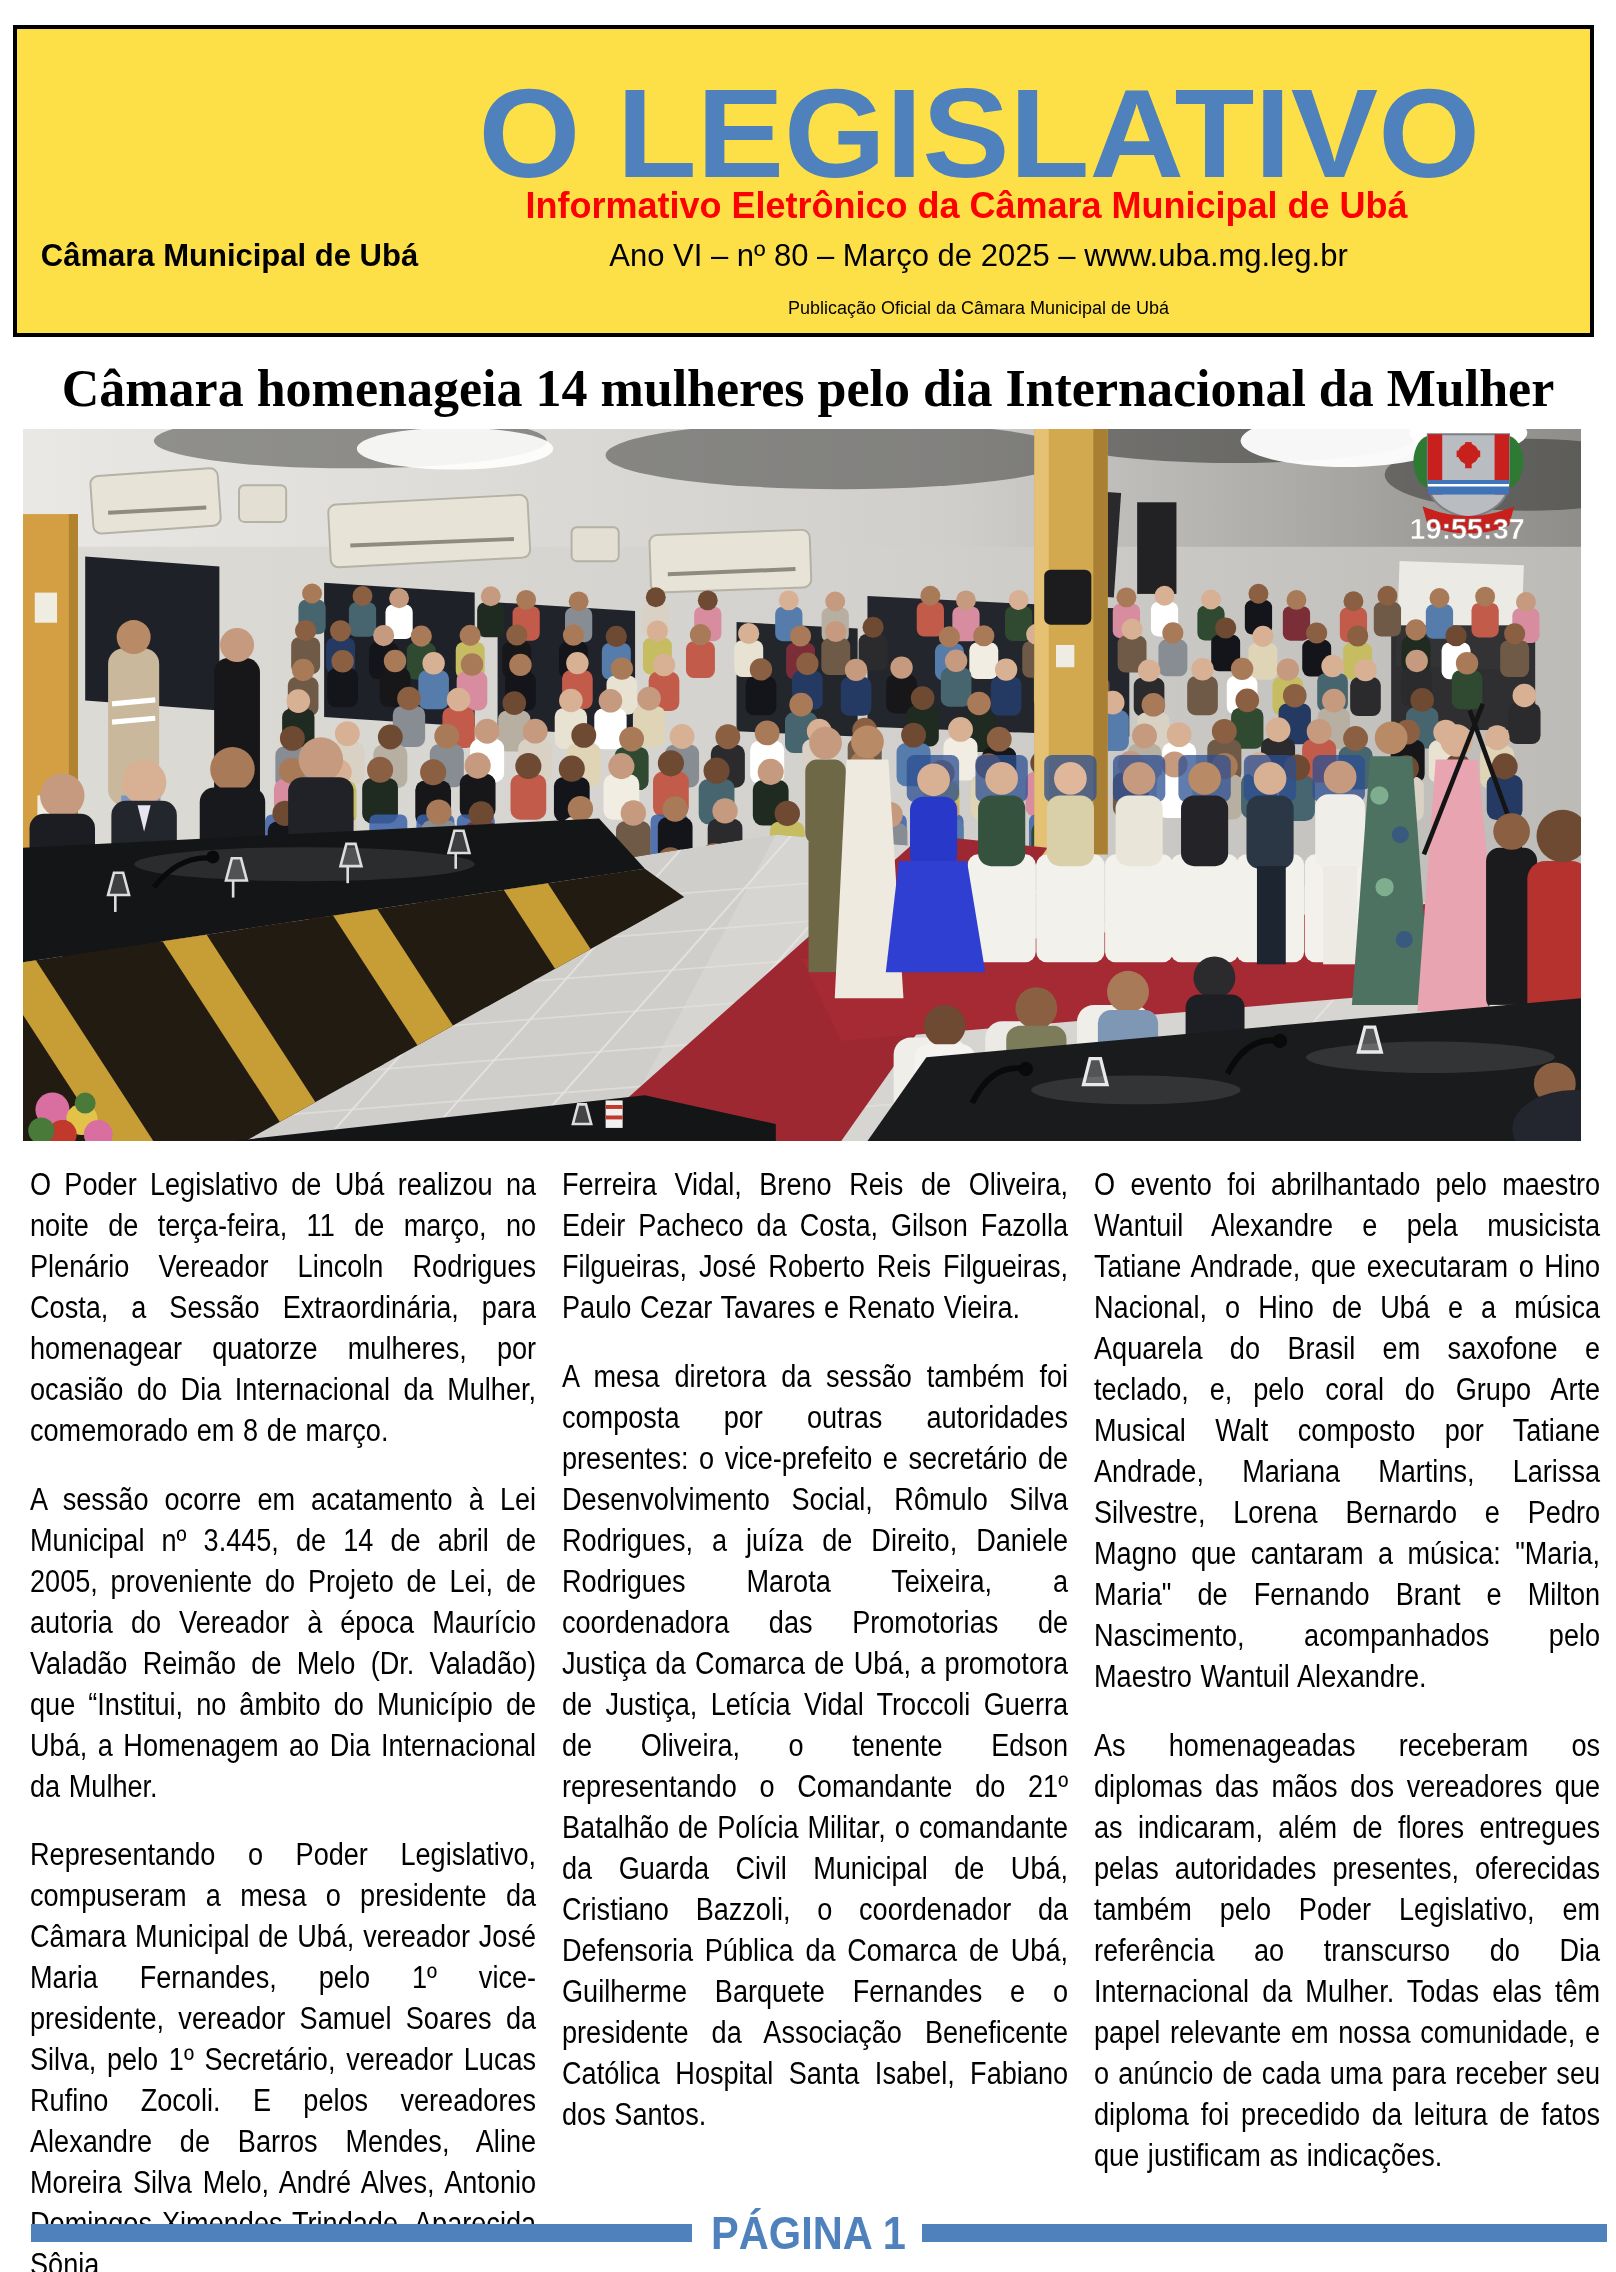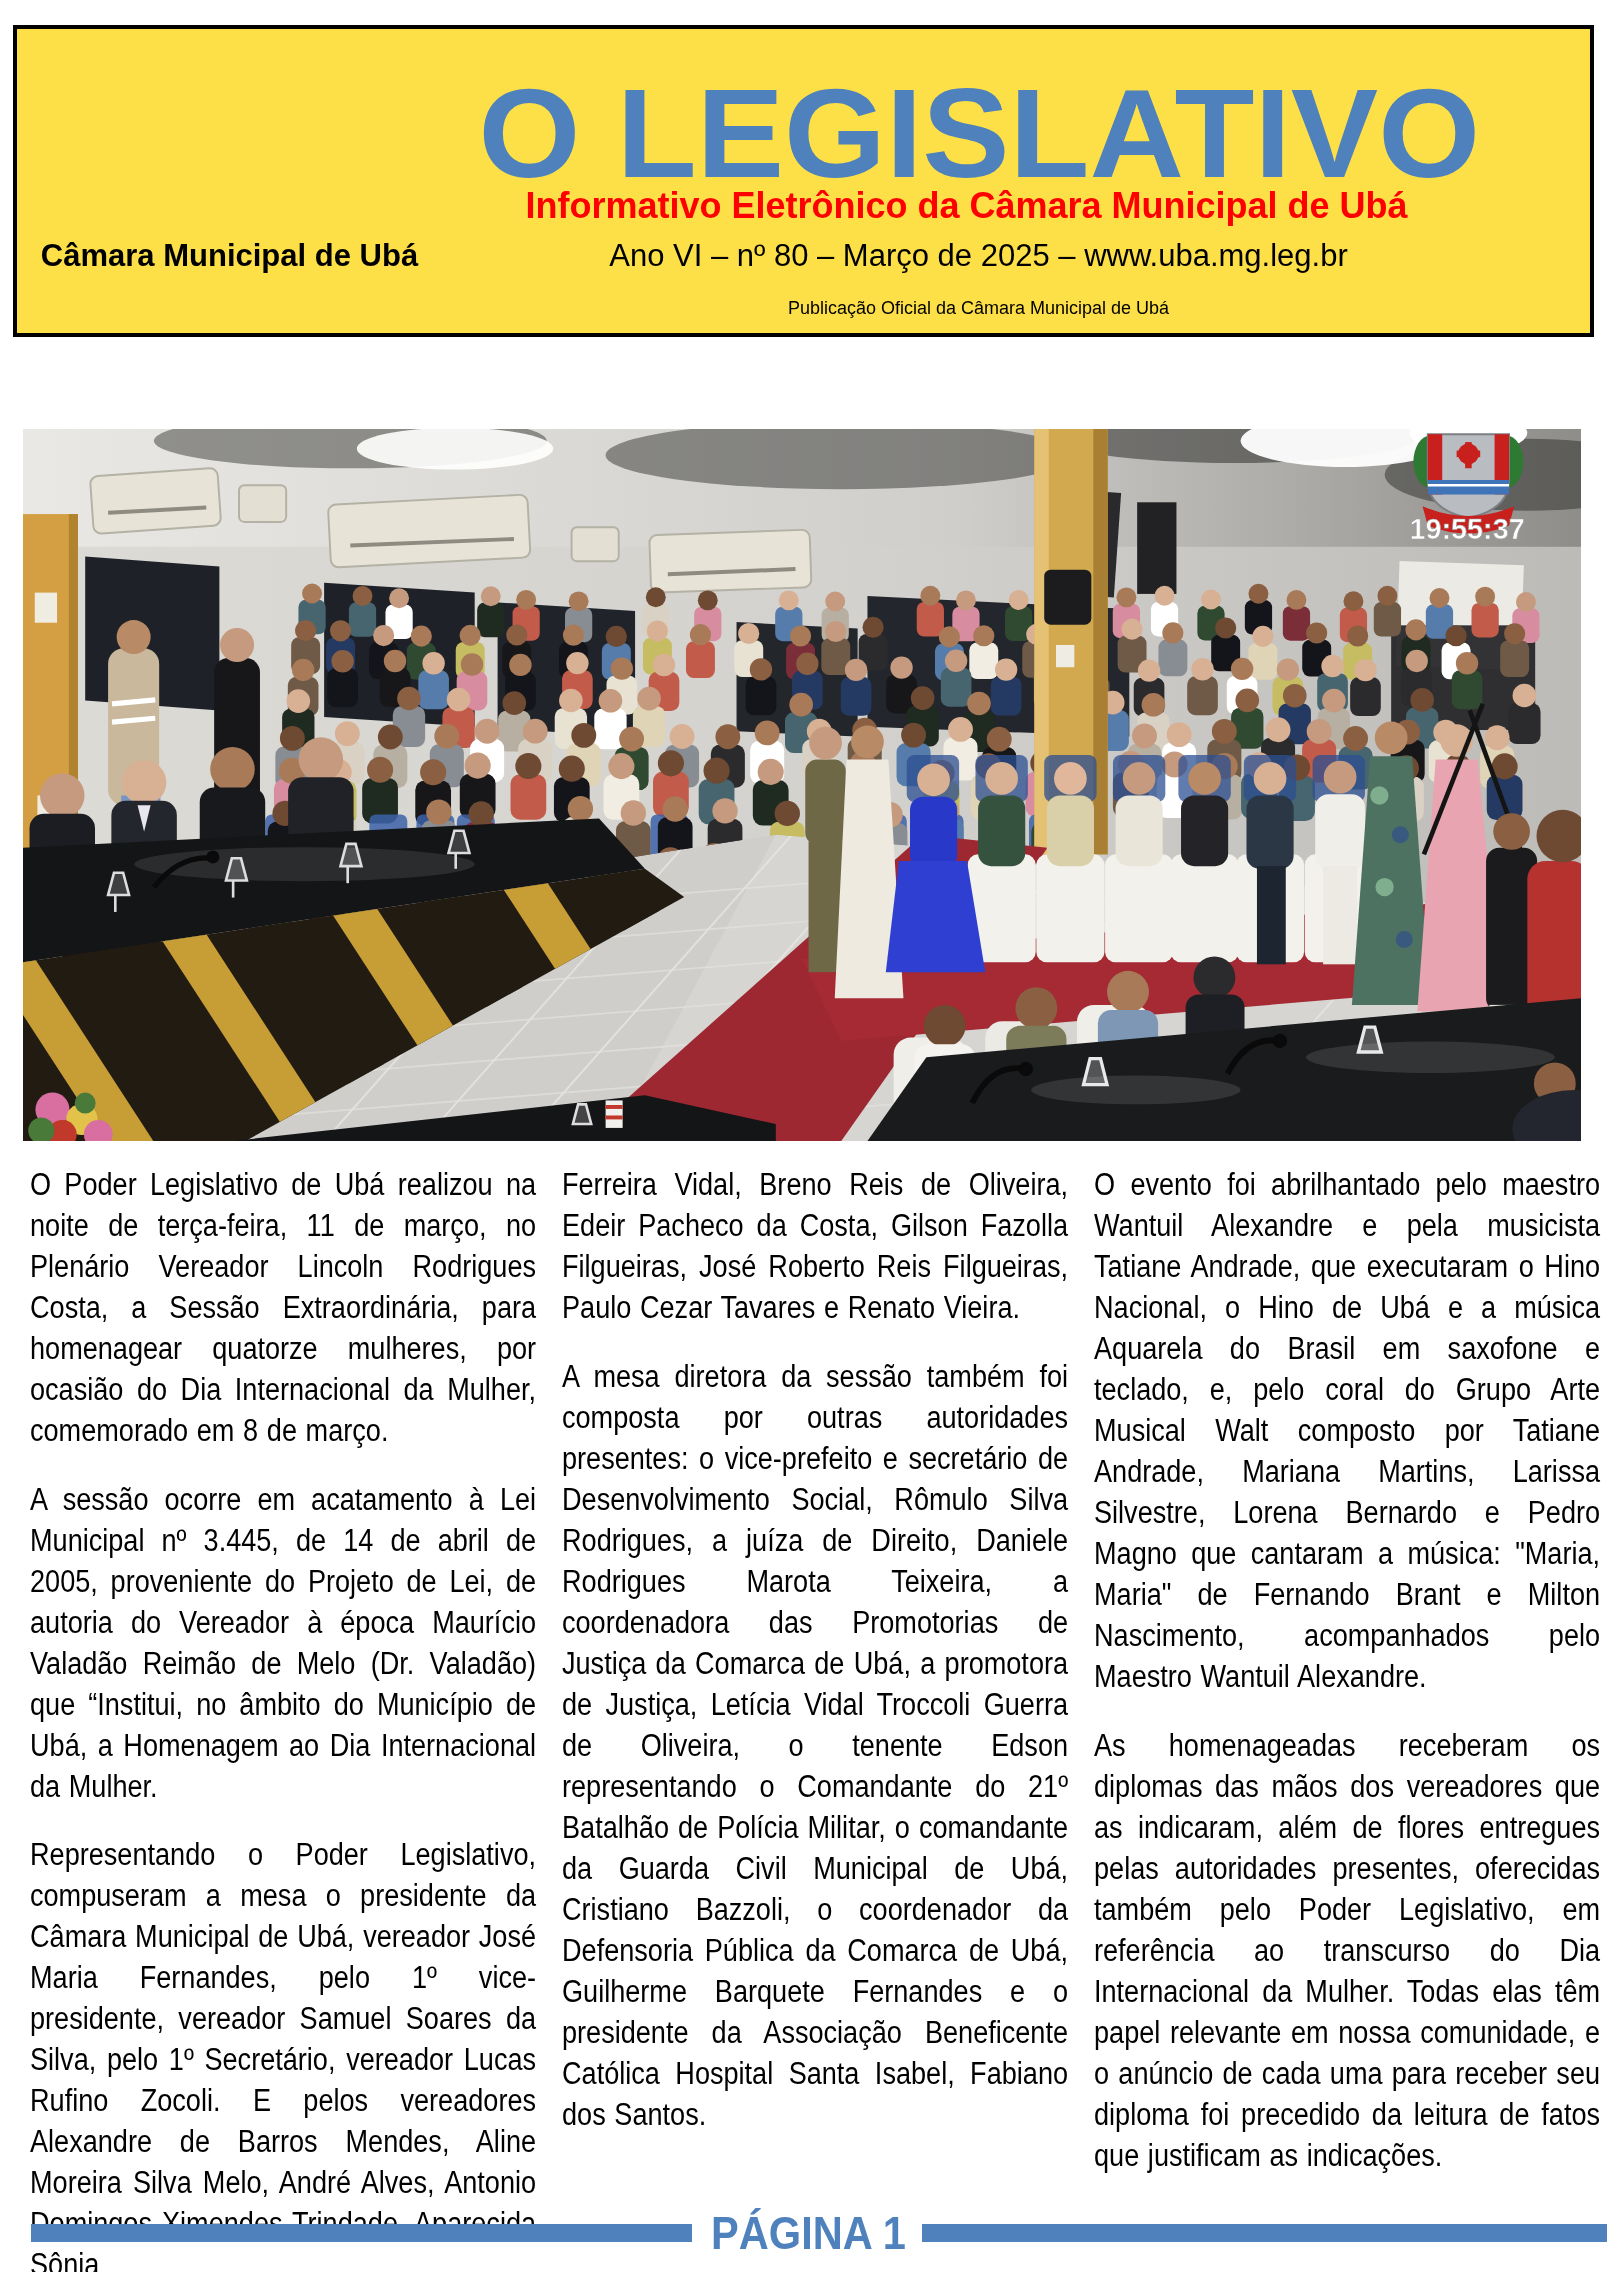--- a/index.html
+++ b/index.html
@@ -45,20 +45,21 @@
     <div class="subtitle">Informativo Eletrônico da Câmara Municipal de Ubá</div>
     <div class="org-block">
       <div class="org-name">Câmara Municipal de Ubá</div>
     </div>
     <div class="edition-block">
       <div class="edition-line"><span>Ano VI – nº 80 – Março de 2025 – </span><span>www.uba.mg.leg.br</span></div>
       <div class="publication-line">Publicação Oficial da Câmara Municipal de Ubá</div>
     </div>
   </div>
 
+  <div class="headline">Câmara homenageia 14 mulheres pelo dia Internacional da Mulher</div>
 
   <svg class="photo" viewBox="0 0 2380 1088" preserveAspectRatio="none">
     <defs>
       <clipPath id="photoClip">
           <rect x="0" y="0" width="2380" height="1088"></rect>
         </clipPath>
       <clipPath id="deskFrontClip">
           <polygon points="0,815 950,672 1010,715 340,1088 0,1088"></polygon>
         </clipPath>
       <clipPath id="floorClip">

